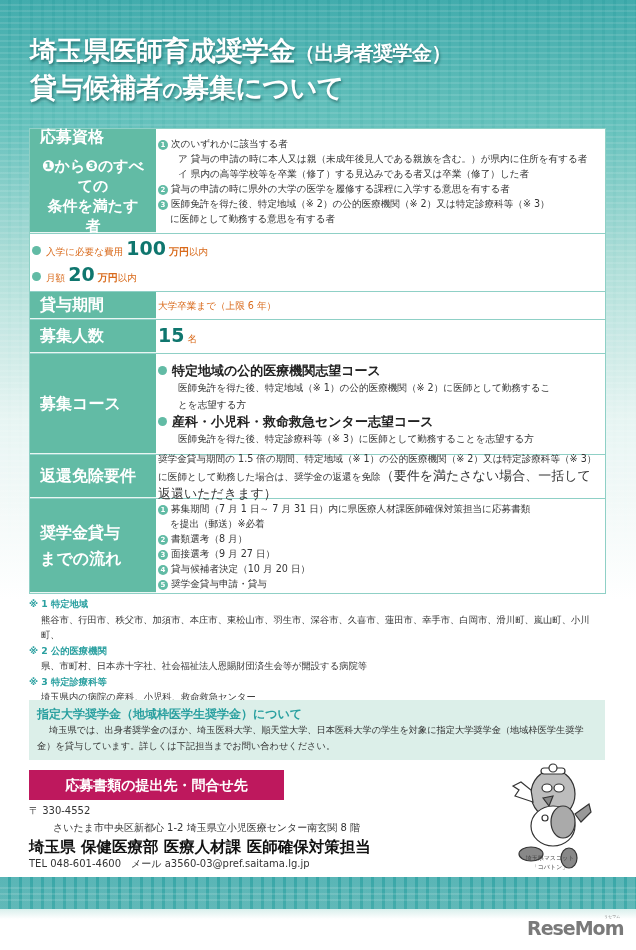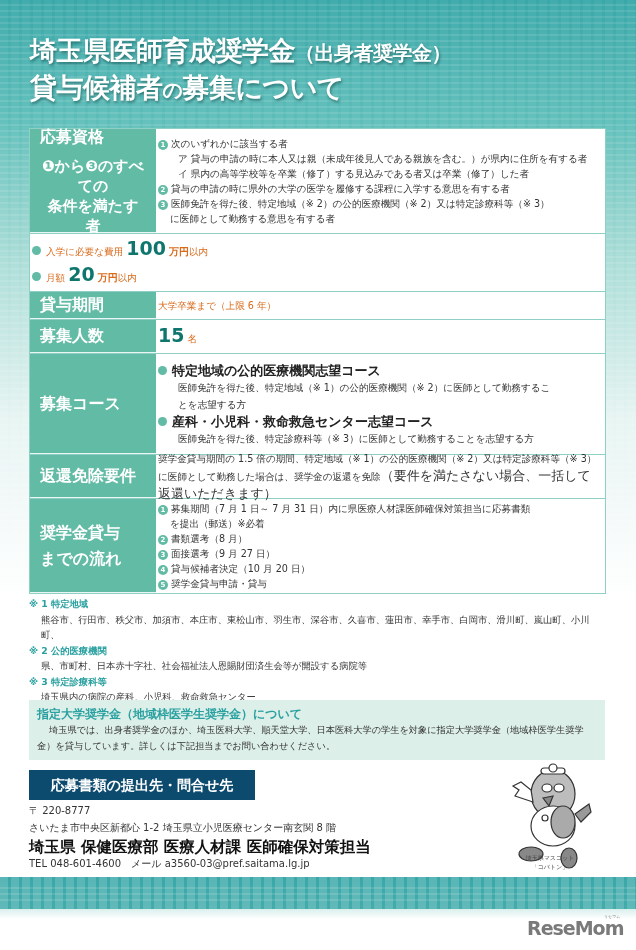--- a/index.html
+++ b/index.html
@@ -52,26 +52,26 @@
 
   .notes { position: absolute; left: 29px; top: 596px; width: 577px; font-size: 9.3px; line-height: 15.5px; color: #333; }
   .note-title { color: #2aa0a0; font-weight: bold; }
   .note-body { padding-left: 12px; }
 
   .info { position: absolute; left: 29px; top: 700px; width: 576px; height: 60px;
     background: #dcefe9; padding: 6px 8px; font-size: 9.2px; line-height: 16px; color: #333; }
   .info-title { color: #2aa0a0; font-weight: bold; font-size: 12px; }
   .info-body { text-indent: 12px; }
 
-  .contact-head { position: absolute; left: 29px; top: 770px; width: 226px; height: 30px;
-    background: #0c4a6e; color: #fff; font-weight: bold; font-size: 14px; line-height: 30px;
+  .contact-head { position: absolute; left: 29px; top: 770px; width: 255px; height: 30px;
+    background: #be185d; color: #fff; font-weight: bold; font-size: 14px; line-height: 30px;
     text-align: center; }
   .contact { position: absolute; left: 29px; top: 804px; font-size: 10px; color: #333; }
   .contact .zip { line-height: 14px; }
-  .contact .addr { line-height: 16px; margin-top: 2px; }
+  .contact .addr { line-height: 16px; margin-top: 2px; margin-left: 24px; }
   .contact .dept { font-size: 15.5px; font-weight: bold; color: #111; line-height: 20px; margin-top: 1px; }
   .contact .tel { line-height: 13px; }
 
   .mascot { position: absolute; left: 505px; top: 760px; width: 90px; height: 112px; }
   .mascot-caption { position: absolute; left: 500px; top: 853px; width: 100px; text-align: center;
     font-size: 6px; line-height: 9px; color: #444; }
 
   .footer-band { position: absolute; left: 0; top: 877px; width: 636px; height: 32px;
     background:
       repeating-linear-gradient(90deg, rgba(255,255,255,0.16) 0 8px, rgba(255,255,255,0) 8px 11px),
@@ -197,21 +197,21 @@
   <div class="note-body">埼玉県内の病院の産科、小児科、救命救急センター</div>
 </div>
 
 <div class="info">
   <div class="info-title">指定大学奨学金（地域枠医学生奨学金）について</div>
   <div class="info-body">埼玉県では、出身者奨学金のほか、埼玉医科大学、順天堂大学、日本医科大学の学生を対象に指定大学奨学金（地域枠医学生奨学金）を貸与しています。詳しくは下記担当までお問い合わせください。</div>
 </div>
 
 <div class="contact-head">応募書類の提出先・問合せ先</div>
 <div class="contact">
-  <div class="zip">〒 220-8777</div>
+  <div class="zip">〒 330-4552</div>
   <div class="addr">さいたま市中央区新都心 1-2 埼玉県立小児医療センター南玄関 8 階</div>
   <div class="dept">埼玉県 保健医療部 医療人材課 医師確保対策担当</div>
   <div class="tel">TEL 048-601-4600　メール a3560-03@pref.saitama.lg.jp</div>
 </div>
 
 <svg class="mascot" viewBox="0 0 90 112">
   <g stroke="#333" stroke-width="1.2" fill="#fff">
     <ellipse cx="48" cy="34" rx="22" ry="24" fill="#bdbdbd"></ellipse>
     <rect x="36" y="8" width="24" height="6" rx="3" fill="#fff"></rect>
     <circle cx="48" cy="8" r="4" fill="#fff"></circle>

